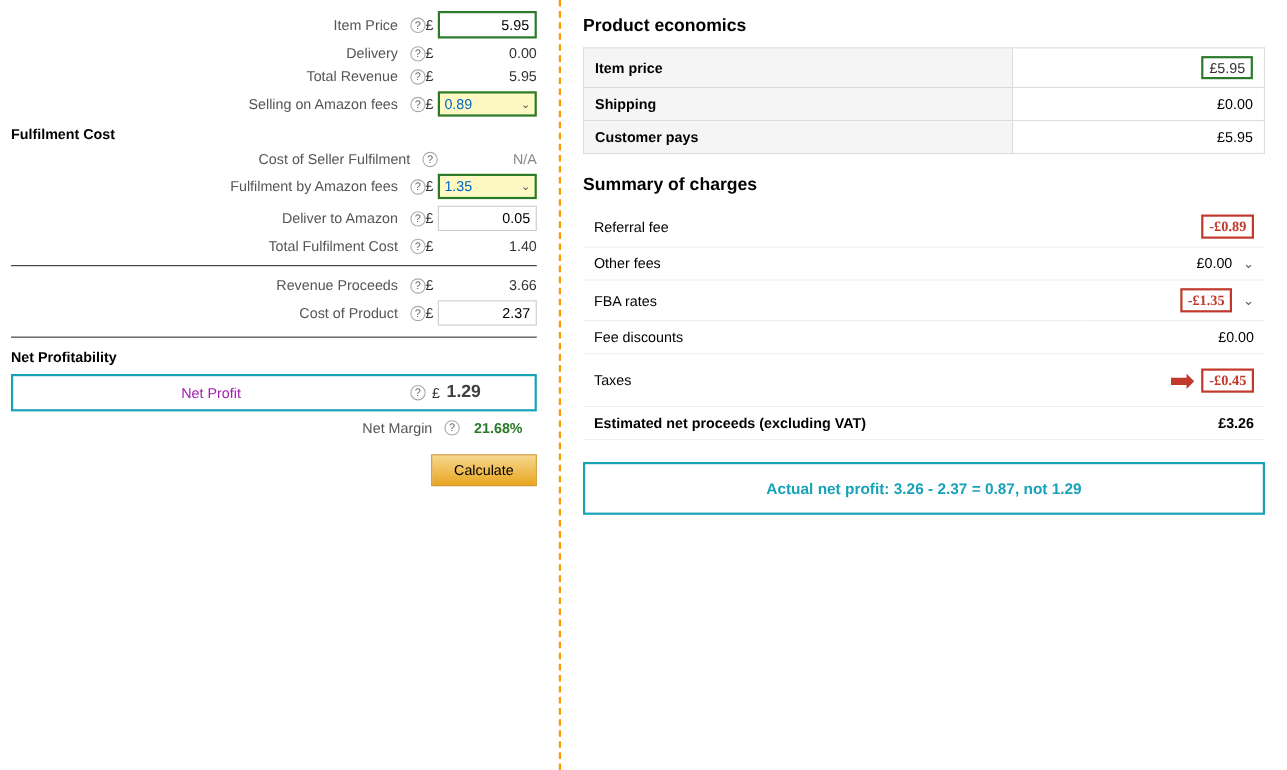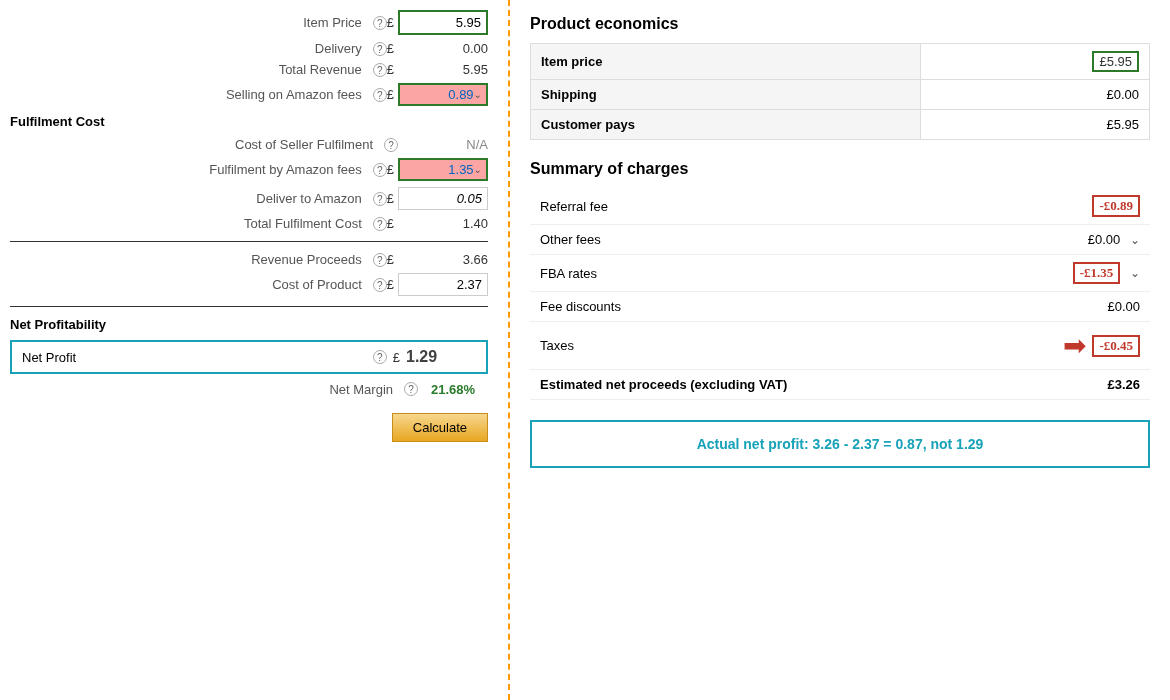--- a/index.html
+++ b/index.html
@@ -58,23 +58,23 @@
       color: #333;
     }
     .highlighted-input {
       border: 2px solid #2a7a2a !important;
     }
     .dropdown-input {
       border: 2px solid #2a7a2a !important;
       width: 90px;
       display: flex;
       align-items: center;
-      justify-content: flex-end;
+      justify-content: space-between;
       padding: 2px 4px;
-      background: #fca5a5;
+      background: #fef9c3;
       cursor: pointer;
     }
     .dropdown-input .dval {
       color: #0066c0;
     }
     .dropdown-input .arrow {
       color: #555;
       font-size: 10px;
     }
     .info-icon {
@@ -102,23 +102,23 @@
     }
     .net-profit-box {
       border: 2px solid #17a2b8;
       padding: 6px 10px;
       display: flex;
       align-items: center;
       margin: 8px 0;
       justify-content: flex-end;
     }
     .net-profit-box .label {
-      color: #000000;
+      color: #a21caf;
       flex: 1;
-      text-align: left;
+      text-align: center;
       margin-right: 8px;
     }
     .net-profit-value {
       color: #404040;
       font-size: 16px;
       font-weight: bold;
       width: 70px;
       text-align: left;
     }
     .net-margin-row {
@@ -283,21 +283,21 @@
       <div class="dropdown-input">
         <span class="dval">1.35</span>
         <span class="arrow">⌄</span>
       </div>
     </div>
 
     <div class="form-row">
       <span class="label">Deliver to Amazon</span>
       <span class="info-icon">?</span>
       <span class="currency">£</span>
-      <input type="text" value="0.05" style="width: 90px; border: 1px solid rgb(204, 204, 204); padding: 3px 5px; font-size: 13px; text-align: right; font-style: italic;">
+      <input type="text" value="0.05" style="width: 90px; border: 1px solid rgb(204, 204, 204); padding: 3px 5px; font-size: 13px; text-align: right;">
     </div>
 
     <div class="form-row">
       <span class="label">Total Fulfilment Cost</span>
       <span class="info-icon">?</span>
       <span class="currency">£</span>
       <span class="value">1.40</span>
     </div>
 
     <hr class="separator">

